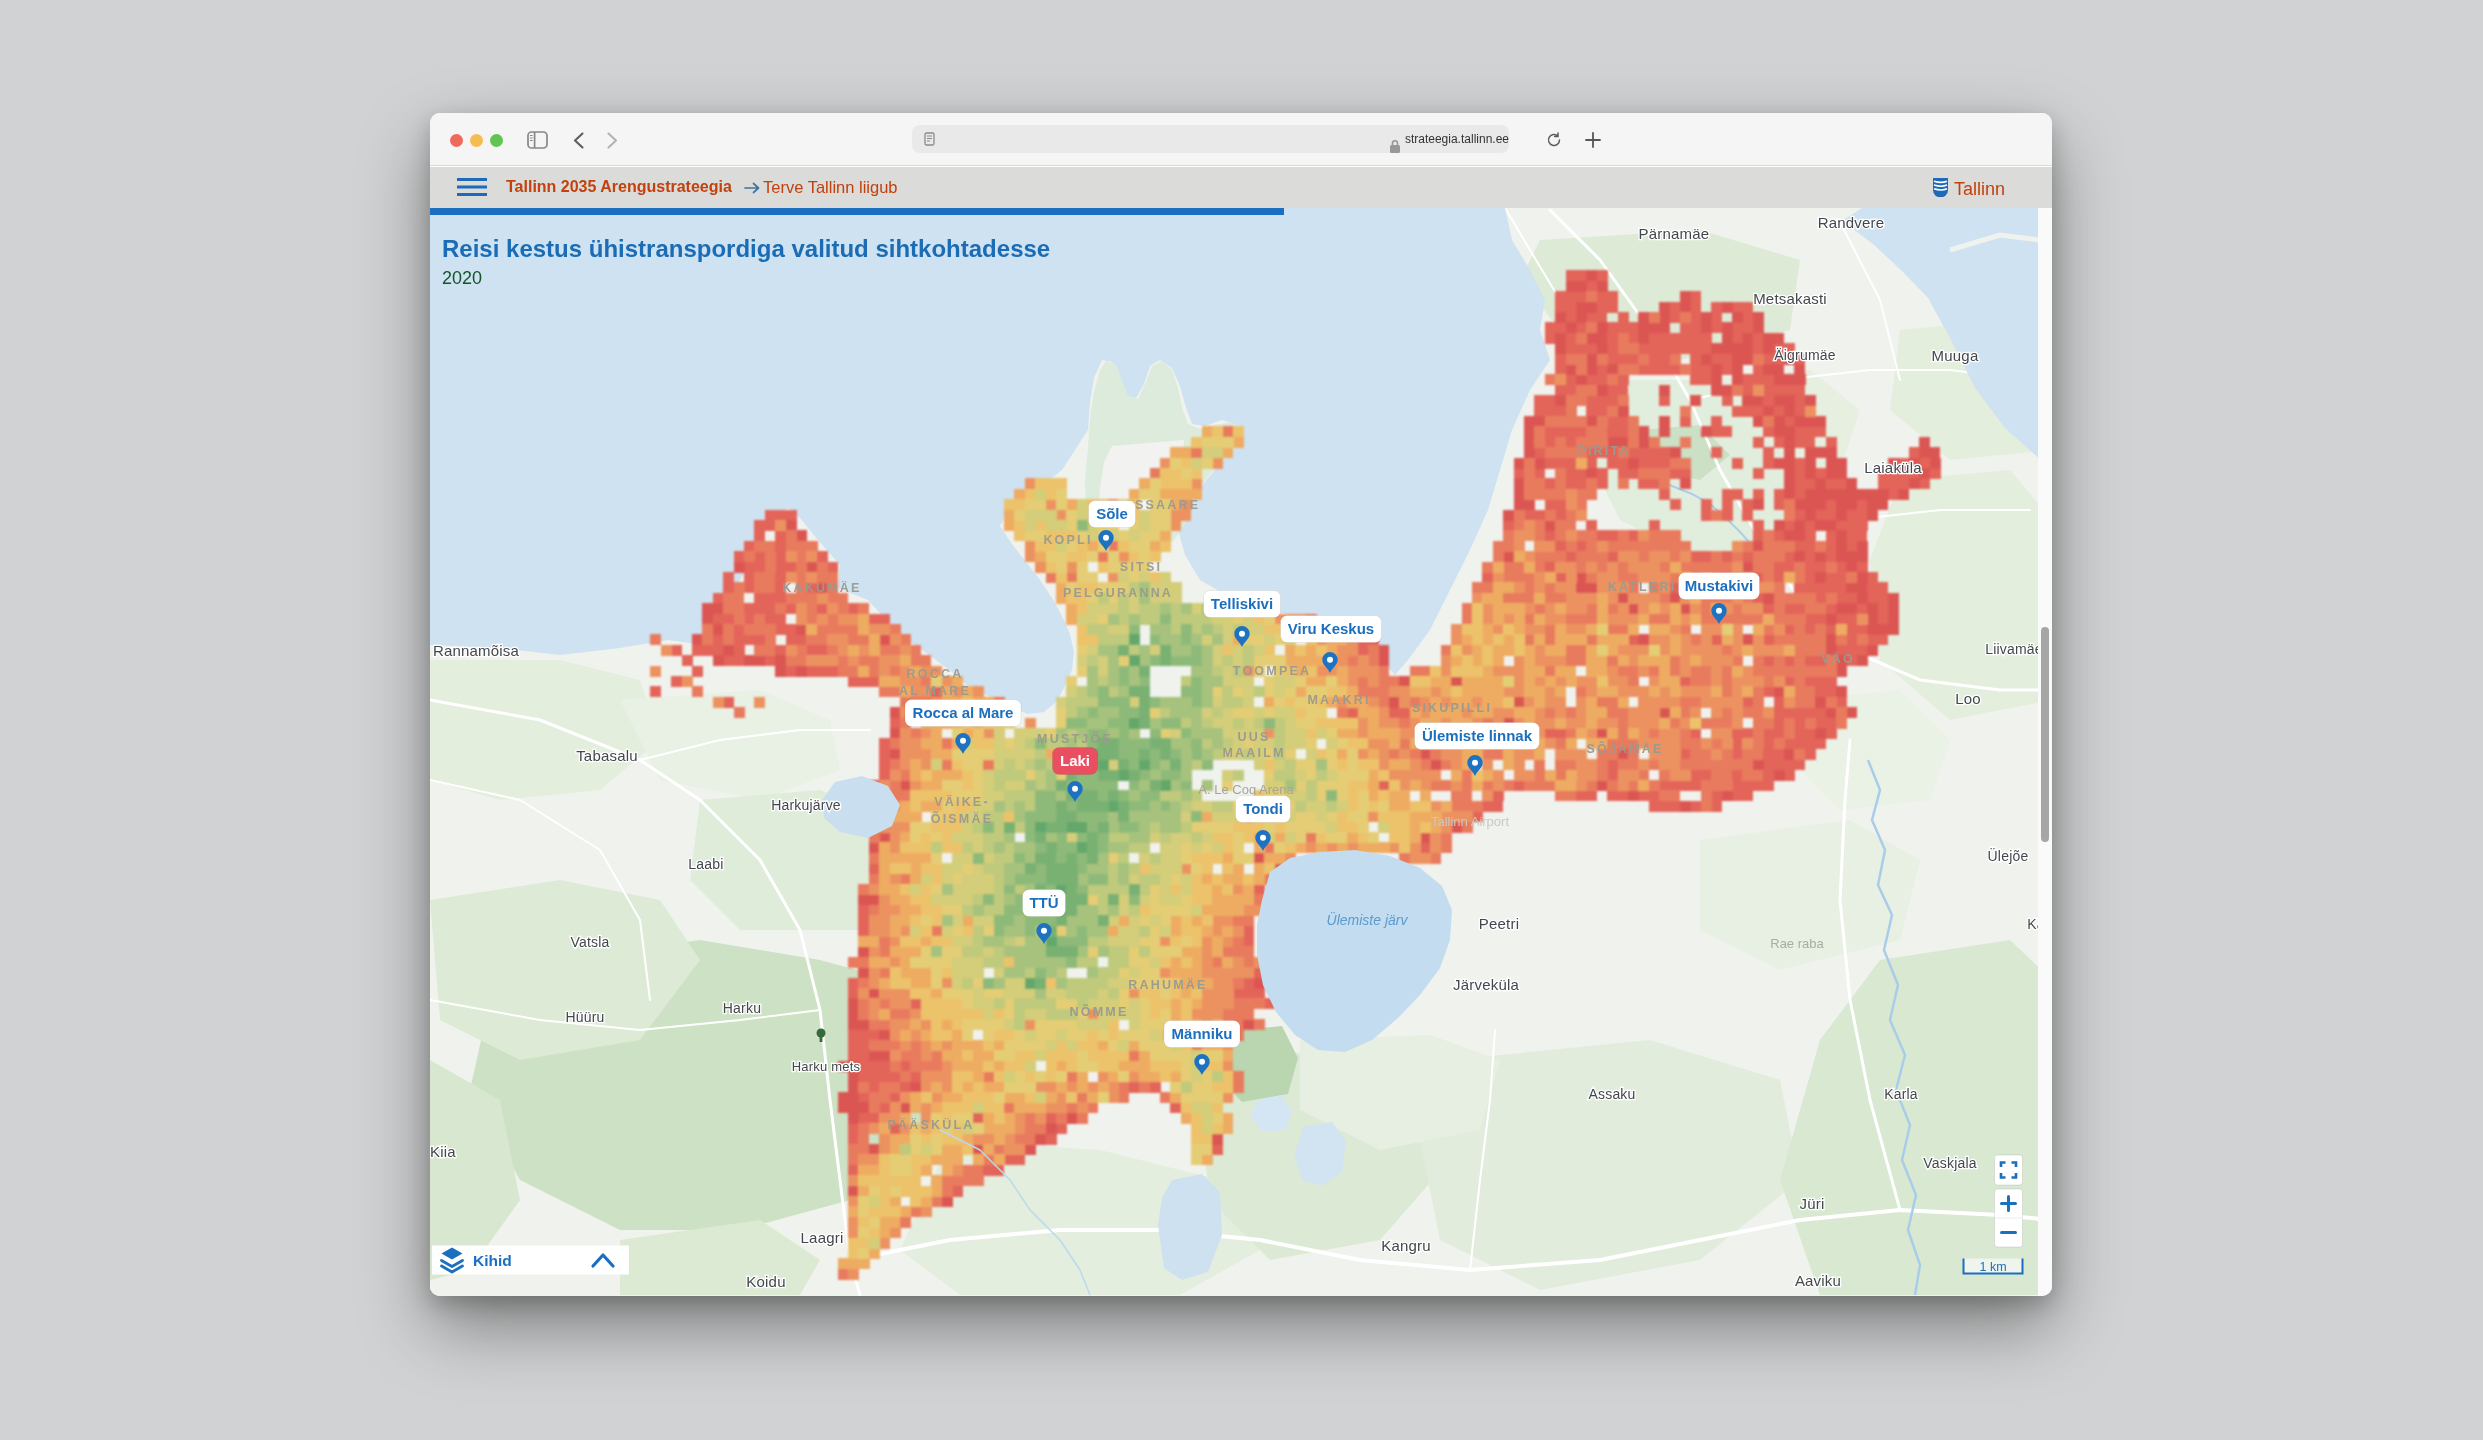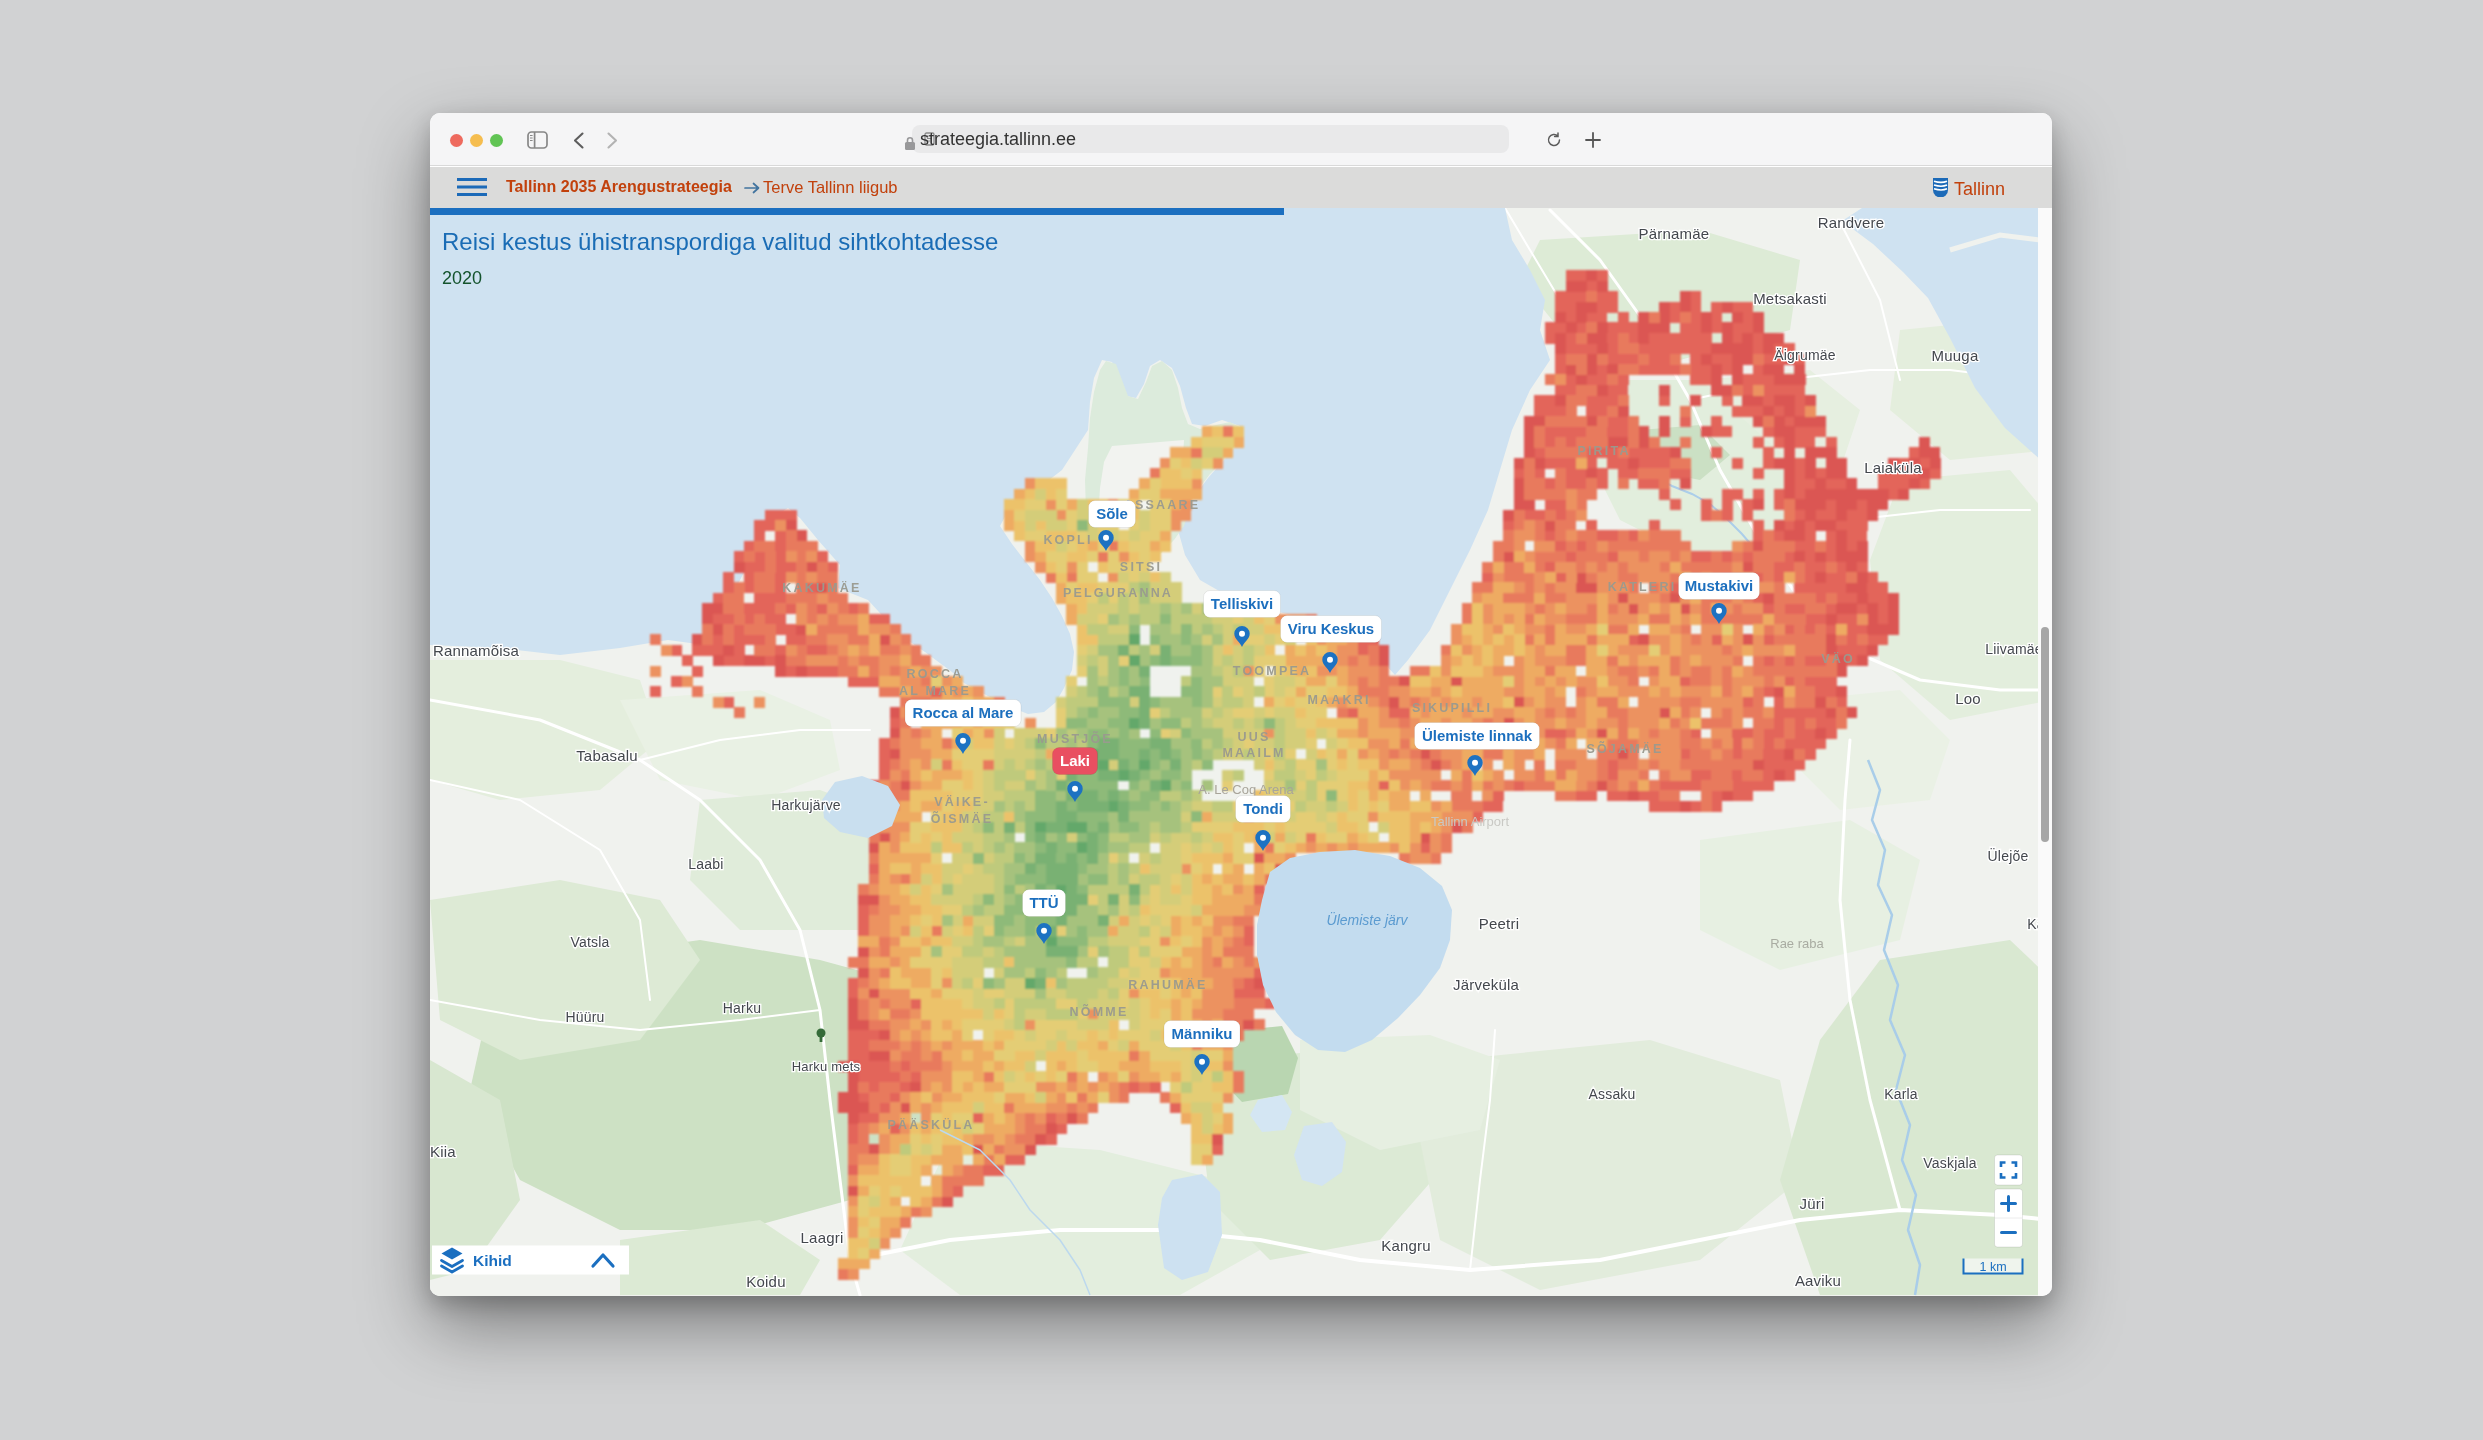--- a/index.html
+++ b/index.html
@@ -1,22 +1,22 @@
 <!DOCTYPE html>
 <html><head><meta charset="utf-8"><style>
 *{margin:0;padding:0;box-sizing:border-box}
 body{width:2483px;height:1440px;overflow:hidden;background:#d1d2d3;font-family:"Liberation Sans",sans-serif;position:relative}
 #win{position:absolute;left:430px;top:113px;width:1622px;height:1183px;border-radius:10px;background:#fff;box-shadow:0 30px 70px rgba(0,0,0,.40),0 8px 22px rgba(0,0,0,.20);overflow:hidden}
 #toolbar{position:absolute;left:0;top:0;width:100%;height:53px;background:#f5f5f6;border-bottom:1px solid #d9d9d9}
 .tl{position:absolute;top:20.5px;width:13px;height:13px;border-radius:50%}
-#urlf{position:absolute;left:482px;top:12px;width:597px;height:28px;border-radius:8px;background:#e9e9ea;color:#2c2c2e;font-size:18px;line-height:28px;text-align:left;text-indent:8px;color:#333}
+#urlf{position:absolute;left:482px;top:12px;width:597px;height:28px;border-radius:8px;background:#e9e9ea;color:#2c2c2e;font-size:12px;line-height:28px;text-align:right;text-indent:8px;color:#333}
 #hdr{position:absolute;left:0;top:54px;width:100%;height:40.5px;background:#dbdbda}
 #pbar{position:absolute;left:0;top:94.5px;width:854px;height:7.5px;background:#1b6fc0;z-index:5}
 #map{position:absolute;left:0;top:94.5px;width:1608px;height:1088px;background:#f0f2ee}
-#ttl{position:absolute;left:12px;top:20px;color:#1a6cb5;font-size:24px;font-weight:normal}
+#ttl{position:absolute;left:12px;top:27px;color:#1a6cb5;font-size:24px;font-weight:bold}
 #yr{position:absolute;left:12px;top:60px;color:#14532d;font-size:18px}
 #sbar{position:absolute;right:0;top:94.5px;width:14px;height:1088.5px;background:#fafafa}
 #sthumb{position:absolute;right:3px;top:514px;width:8px;height:215px;border-radius:4px;background:#a6a6a6}
 .crumb{position:absolute;top:11px;font-size:16.5px;color:#c2410c}
 svg.ic{position:absolute}
 </style></head><body>
 <div id="win">
   <div id="toolbar">
     <div class="tl" style="left:19.5px;background:#ee6a5e"></div>
     <div class="tl" style="left:39.5px;background:#f5bd4f"></div>

